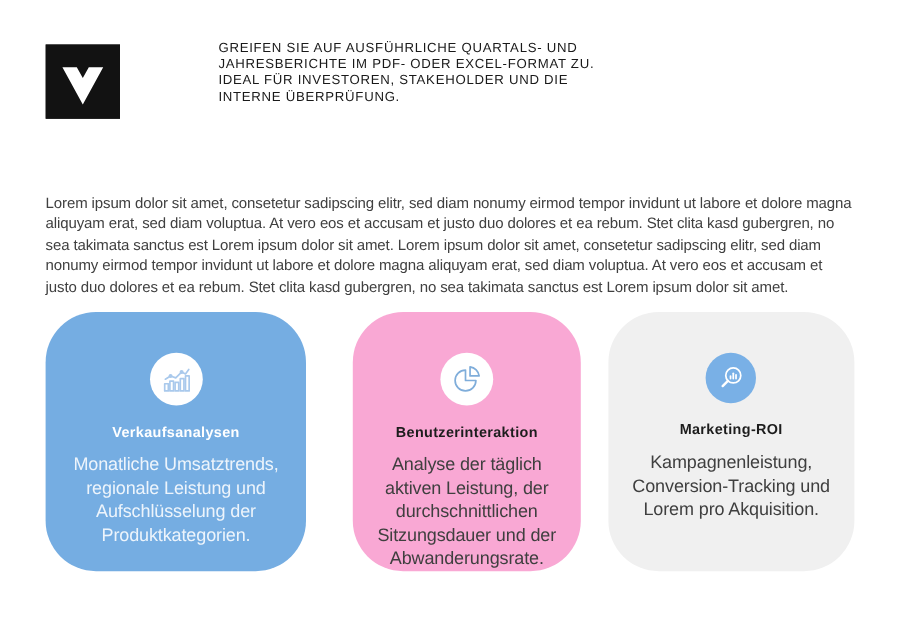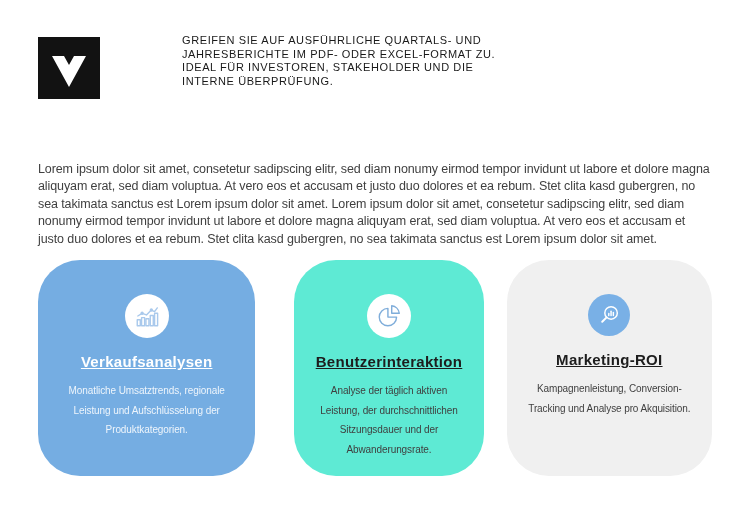--- a/index.html
+++ b/index.html
@@ -34,25 +34,25 @@
   .card-0{background:#75ade2;}
   .card-1{background:#d7d7d7;}
   .card-2{background:#f0f0f0;margin-left:12px;}
   .icon-circle{
     width:44px;height:44px;border-radius:50%;margin:0 auto;
     display:flex;align-items:center;justify-content:center;
   }
   .circle-white{background:#ffffff;}
   .circle-blue{background:#79b0e6;width:42px;height:42px;}
   .card-title{
-    margin-top:15px;font-size:15px;font-weight:700;letter-spacing:0.3px;color:#1d1d1d;text-decoration:underline;
+    margin-top:15px;font-size:12px;font-weight:700;letter-spacing:0.3px;color:#1d1d1d;
   }
   .card-0 .card-title{color:#ffffff;}
   .card-desc{
-    margin-top:11px;font-size:10px;line-height:19.5px;letter-spacing:-0.1px;
+    margin-top:11px;font-size:15px;line-height:19.5px;letter-spacing:-0.1px;
     color:#3f3f3f;padding:0 8px;
   }
   .card-0 .card-desc{color:rgba(255,255,255,0.87);}
   svg{display:block;}
 </style>
 </head>
 <body>
 
 <div class="canvas">
 
@@ -79,21 +79,21 @@
           <rect x="19" y="9.5" width="2.8" height="11.5"></rect>
           <polyline points="3.5,12 7.5,9.5 11.5,11 16,6.5 19,8 21.5,4.5"></polyline>
           <circle cx="7.5" cy="9.5" r="0.9" fill="#a9c9ec"></circle>
           <circle cx="16" cy="6.5" r="0.9" fill="#a9c9ec"></circle>
         </svg>
       </div>
       <div class="card-title" style="color: rgb(255, 255, 255);">Verkaufsanalysen</div>
       <div class="card-desc" style="color: rgba(255, 255, 255, 0.87);">Monatliche Umsatztrends, regionale Leistung und Aufschlüsselung der Produktkategorien.</div>
     </div>
 
-    <div class="card card-1" style="background: #5eead4; margin-left: 28px;">
+    <div class="card card-1" style="background: #f9a8d4; margin-left: 28px;">
       <div class="icon-circle circle-white" style="background: rgb(255, 255, 255);">
         <svg width="26" height="26" viewBox="0 0 24 24" fill="none" stroke="#7fadda" stroke-width="1.3" stroke-linecap="round" stroke-linejoin="round">
           <path d="M11,5 A8,8 0 1 0 19,13 L11,13 Z"></path>
           <path d="M14.5,2.5 A8,8 0 0 1 21.5,9.5 L14.5,9.5 Z"></path>
         </svg>
       </div>
       <div class="card-title" style="color: rgb(29, 29, 29);">Benutzerinteraktion</div>
       <div class="card-desc" style="color: rgb(63, 63, 63);">Analyse der täglich aktiven Leistung, der durchschnittlichen Sitzungsdauer und der Abwanderungsrate.</div>
     </div>
 
@@ -101,17 +101,17 @@
       <div class="icon-circle circle-blue" style="background: rgb(121, 176, 230);">
         <svg width="25" height="25" viewBox="0 0 24 24" fill="none" stroke="#ffffff" stroke-width="1.4" stroke-linecap="round" stroke-linejoin="round">
           <circle cx="13.5" cy="9.5" r="6"></circle>
           <line x1="9.2" y1="13.8" x2="5" y2="18" stroke-width="1.9"></line>
           <line x1="11.3" y1="12" x2="11.3" y2="10"></line>
           <line x1="13.5" y1="12" x2="13.5" y2="7.8"></line>
           <line x1="15.7" y1="12" x2="15.7" y2="9"></line>
         </svg>
       </div>
       <div class="card-title" style="color: rgb(29, 29, 29);">Marketing-ROI</div>
-      <div class="card-desc" style="color: rgb(63, 63, 63);">Kampagnenleistung, Conversion-Tracking und Analyse pro Akquisition.</div>
+      <div class="card-desc" style="color: rgb(63, 63, 63);">Kampagnenleistung, Conversion-Tracking und Lorem pro Akquisition.</div>
     </div>
 
   </div>
 </div>
 
 </body></html>

